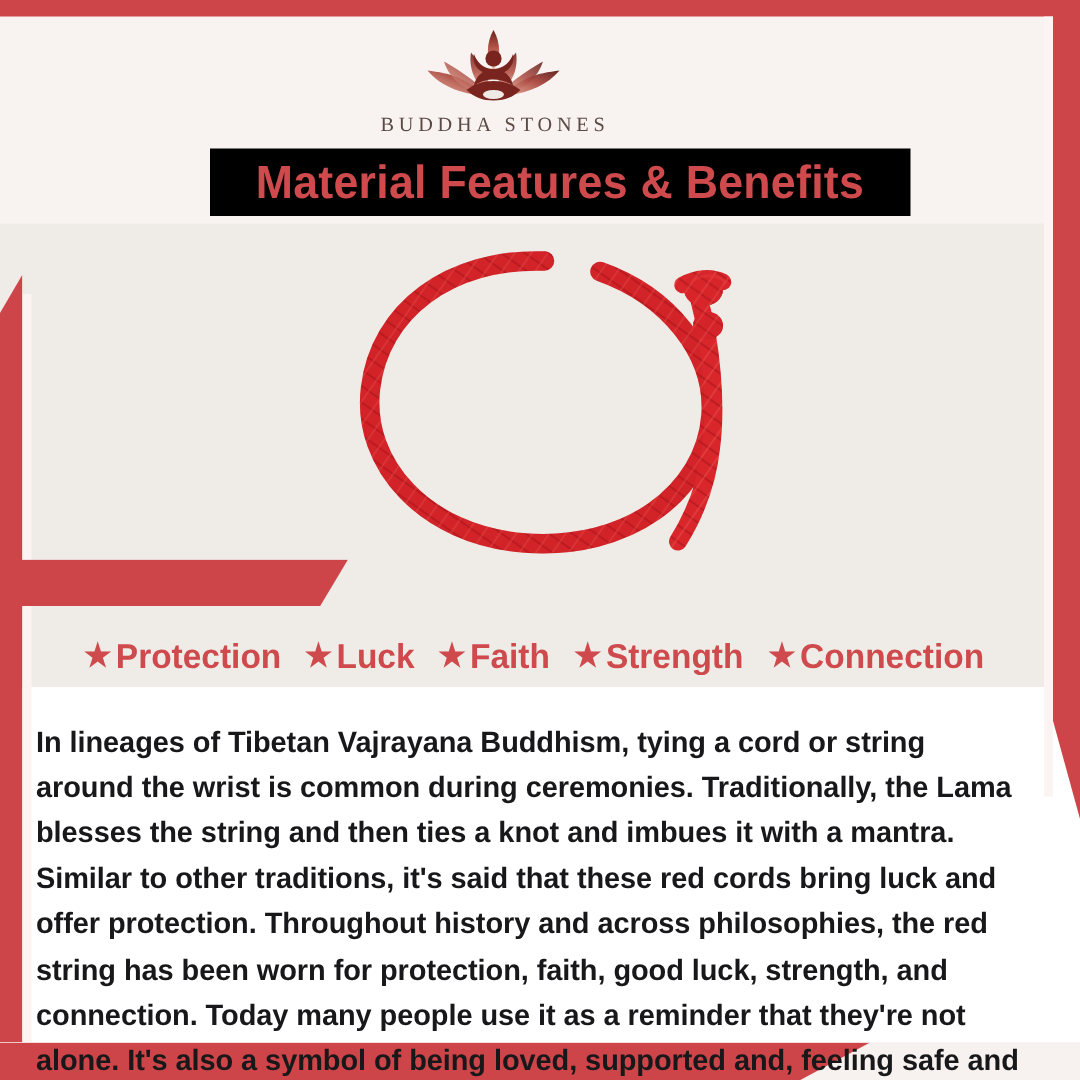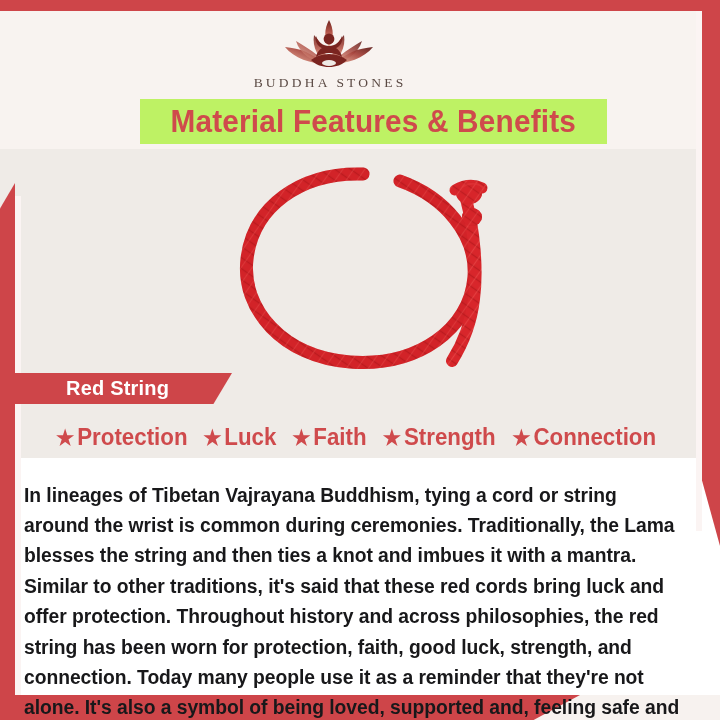--- a/index.html
+++ b/index.html
@@ -106,21 +106,21 @@
     color: #5b4a44;
     text-align: center;
     padding-left: 3px;
   }
 
   
   .title-banner {
     position: absolute;
     left: 140px; top: 99px;
     width: 467px; height: 45px;
-    background: #bef264;
+    background: #000000;
     display: flex;
     align-items: center;
     justify-content: center;
   }
   .title-banner-text {
     font-family: "Liberation Sans Narrow", "Liberation Sans", sans-serif;
     font-weight: bold;
     font-size: 31px;
     color: #cf4a4c;
     letter-spacing: 0.2px;
@@ -286,21 +286,20 @@
 
       <ellipse cx="469" cy="44" rx="13" ry="11" fill="#cf2026"></ellipse>
       <ellipse cx="469" cy="44" rx="13" ry="11" fill="url(#braid)" opacity="0.85"></ellipse>
       <ellipse cx="472" cy="68" rx="10" ry="9" fill="#c91c22"></ellipse>
       <ellipse cx="472" cy="68" rx="10" ry="9" fill="url(#braid)" opacity="0.8"></ellipse>
       <path d="M462 38 C470 33 480 34 484 40" fill="none" stroke="#e4393c" stroke-width="2" opacity="0.5"></path>
     </svg>
   </div>
 
   <div class="label-banner"></div>
-  <span class="label-banner-text">Red String</span>
 
   <div class="benefits">
     <span class="benefit">
       <span class="star">★</span>
       <span>Protection</span>
     </span>
     <span class="benefit">
       <span class="star">★</span>
       <span>Luck</span>
     </span>

